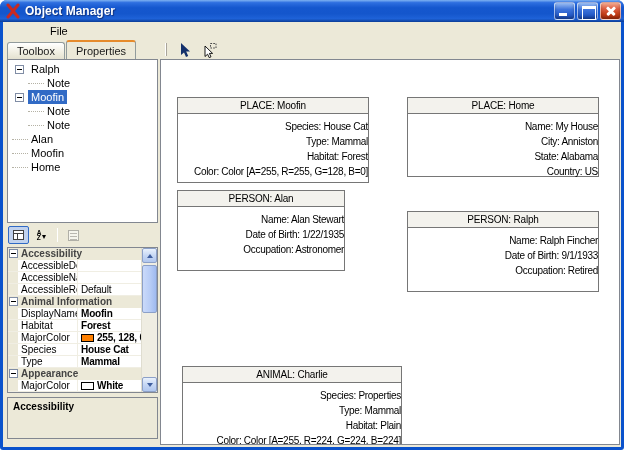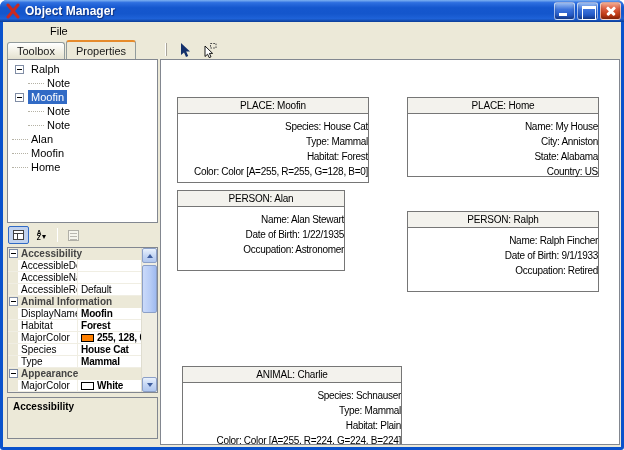--- a/index.html
+++ b/index.html
@@ -327,21 +327,21 @@
             <div class="card-header">PERSON: Ralph</div>
             <div class="card-body">
               <div class="card-line">Name: Ralph Fincher</div>
               <div class="card-line">Date of Birth: 9/1/1933</div>
               <div class="card-line">Occupation: Retired</div>
             </div>
           </div>
           <div class="card" style="left: 21px; top: 265px; width: 220px; height: 86px; margin-top: 41px;">
             <div class="card-header">ANIMAL: Charlie</div>
             <div class="card-body">
-              <div class="card-line">Species: Schnauser</div>
+              <div class="card-line">Species: Properties</div>
               <div class="card-line">Type: Mammal</div>
               <div class="card-line">Habitat: Plain</div>
               <div class="card-line">Color: Color [A=255, R=224, G=224, B=224]</div>
             </div>
           </div>
         </div>
     </div>
 
   </div>
 </div>

